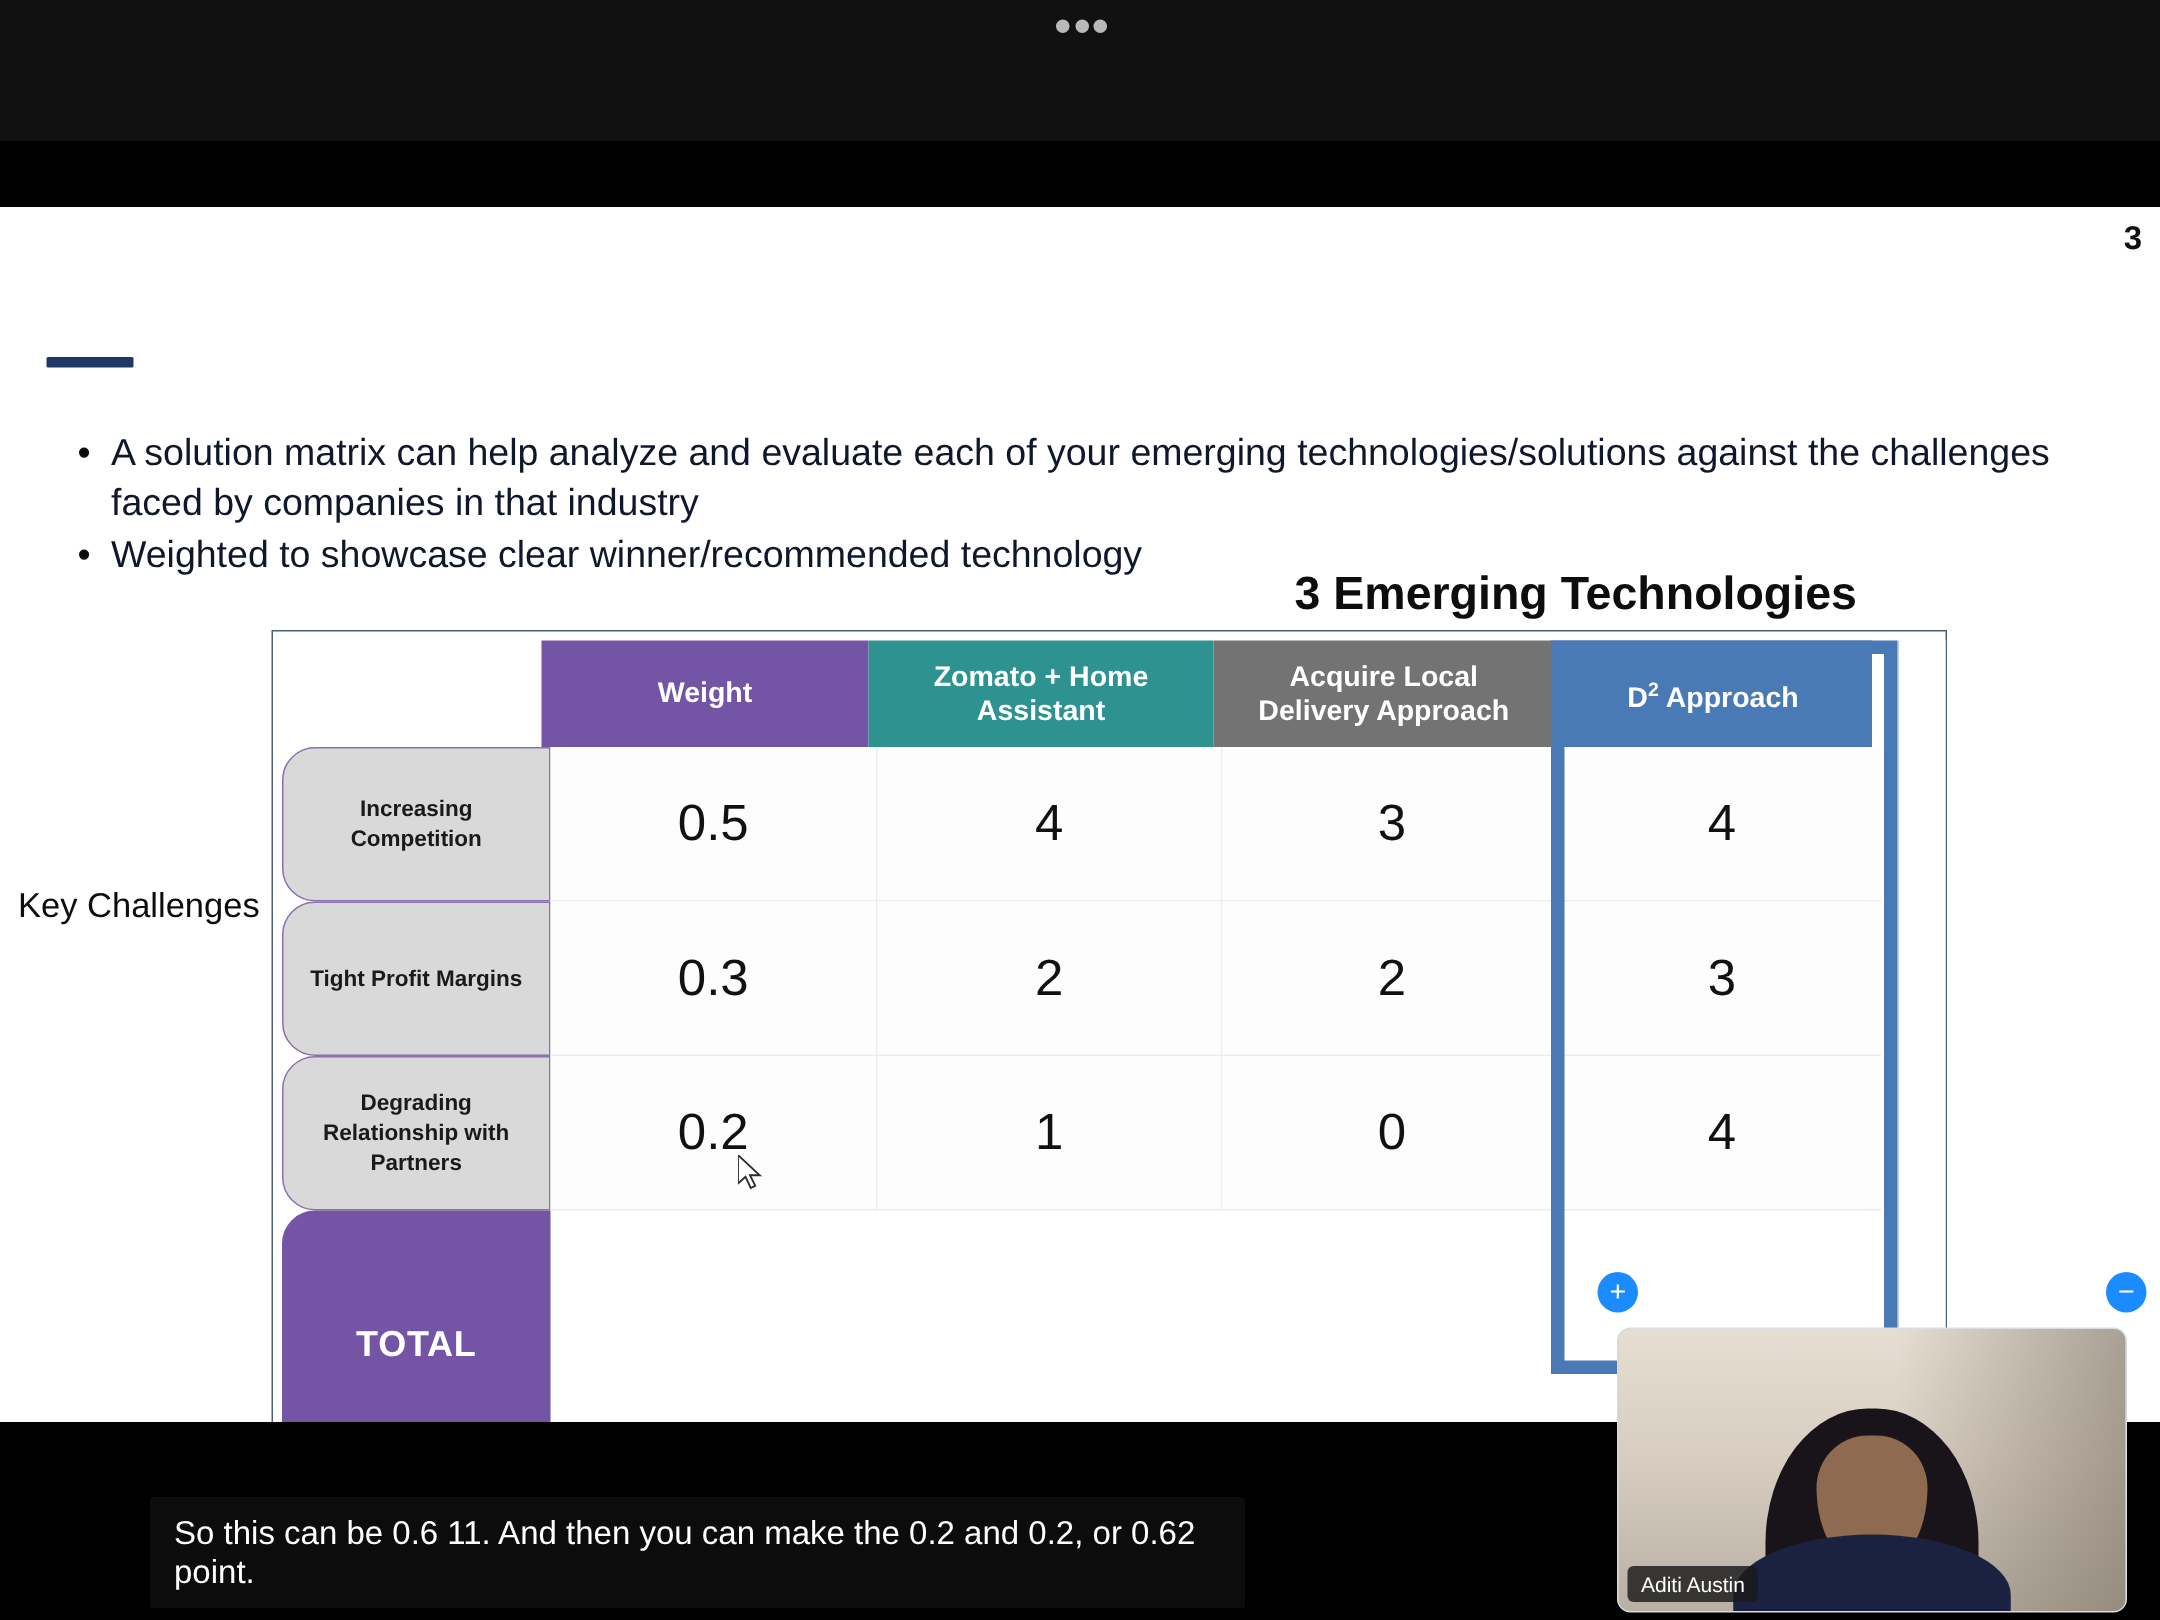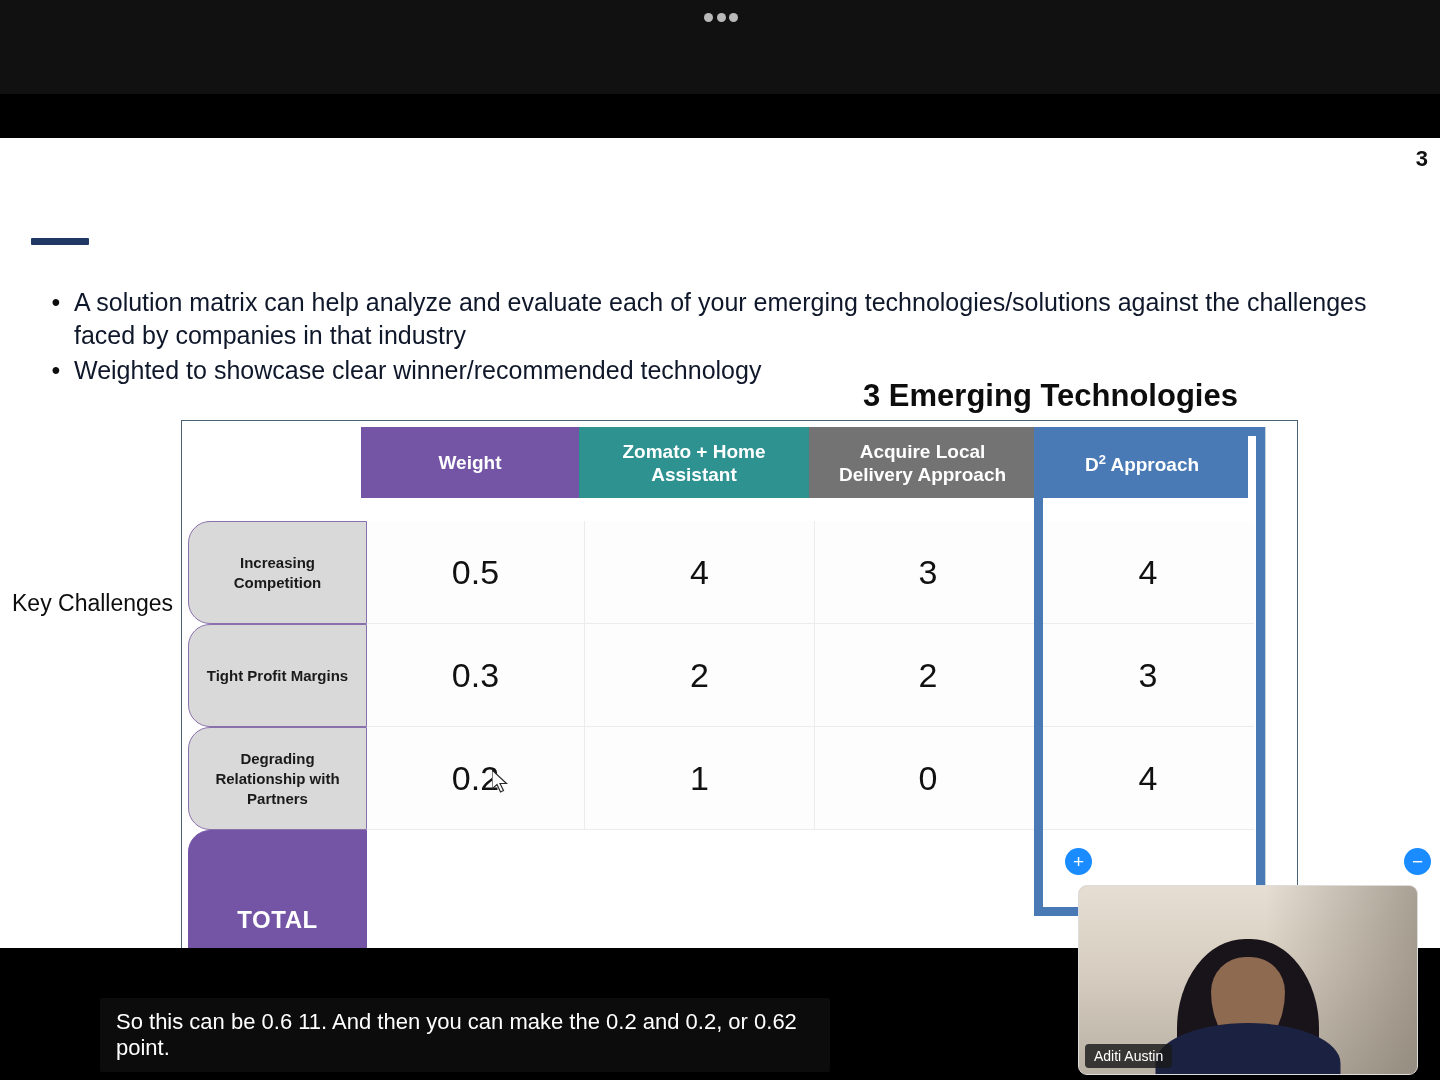--- a/index.html
+++ b/index.html
@@ -89,21 +89,21 @@
     color: #ffffff; font-weight: 700; font-size: 19px; line-height: 23px;
     padding: 0 6px;
   }
   .m-head-cell.weight { width: 218px; }
   .m-head-cell.c1 { width: 230px; }
   .m-head-cell.c2 { width: 227px; }
   .m-head-cell.c3 { width: 212px; }
   .sup { font-size: 13px; vertical-align: super; }
 
   .m-body {
-    position: absolute; left: 0; top: 77px; width: 100%; height: 418px; margin-top: 23px;
+    position: absolute; left: 0; top: 77px; width: 100%; height: 418px;
   }
   .m-row {
     position: absolute; left: 0; width: 100%; display: flex;
   }
   .m-row.r0 { top: 0;   height: 103px; }
   .m-row.r1 { top: 103px; height: 103px; }
   .m-row.r2 { top: 206px; height: 103px; }
   .m-row.r3 { top: 309px; height: 103px; flex-direction: column; }
 
   .ch-cell {

